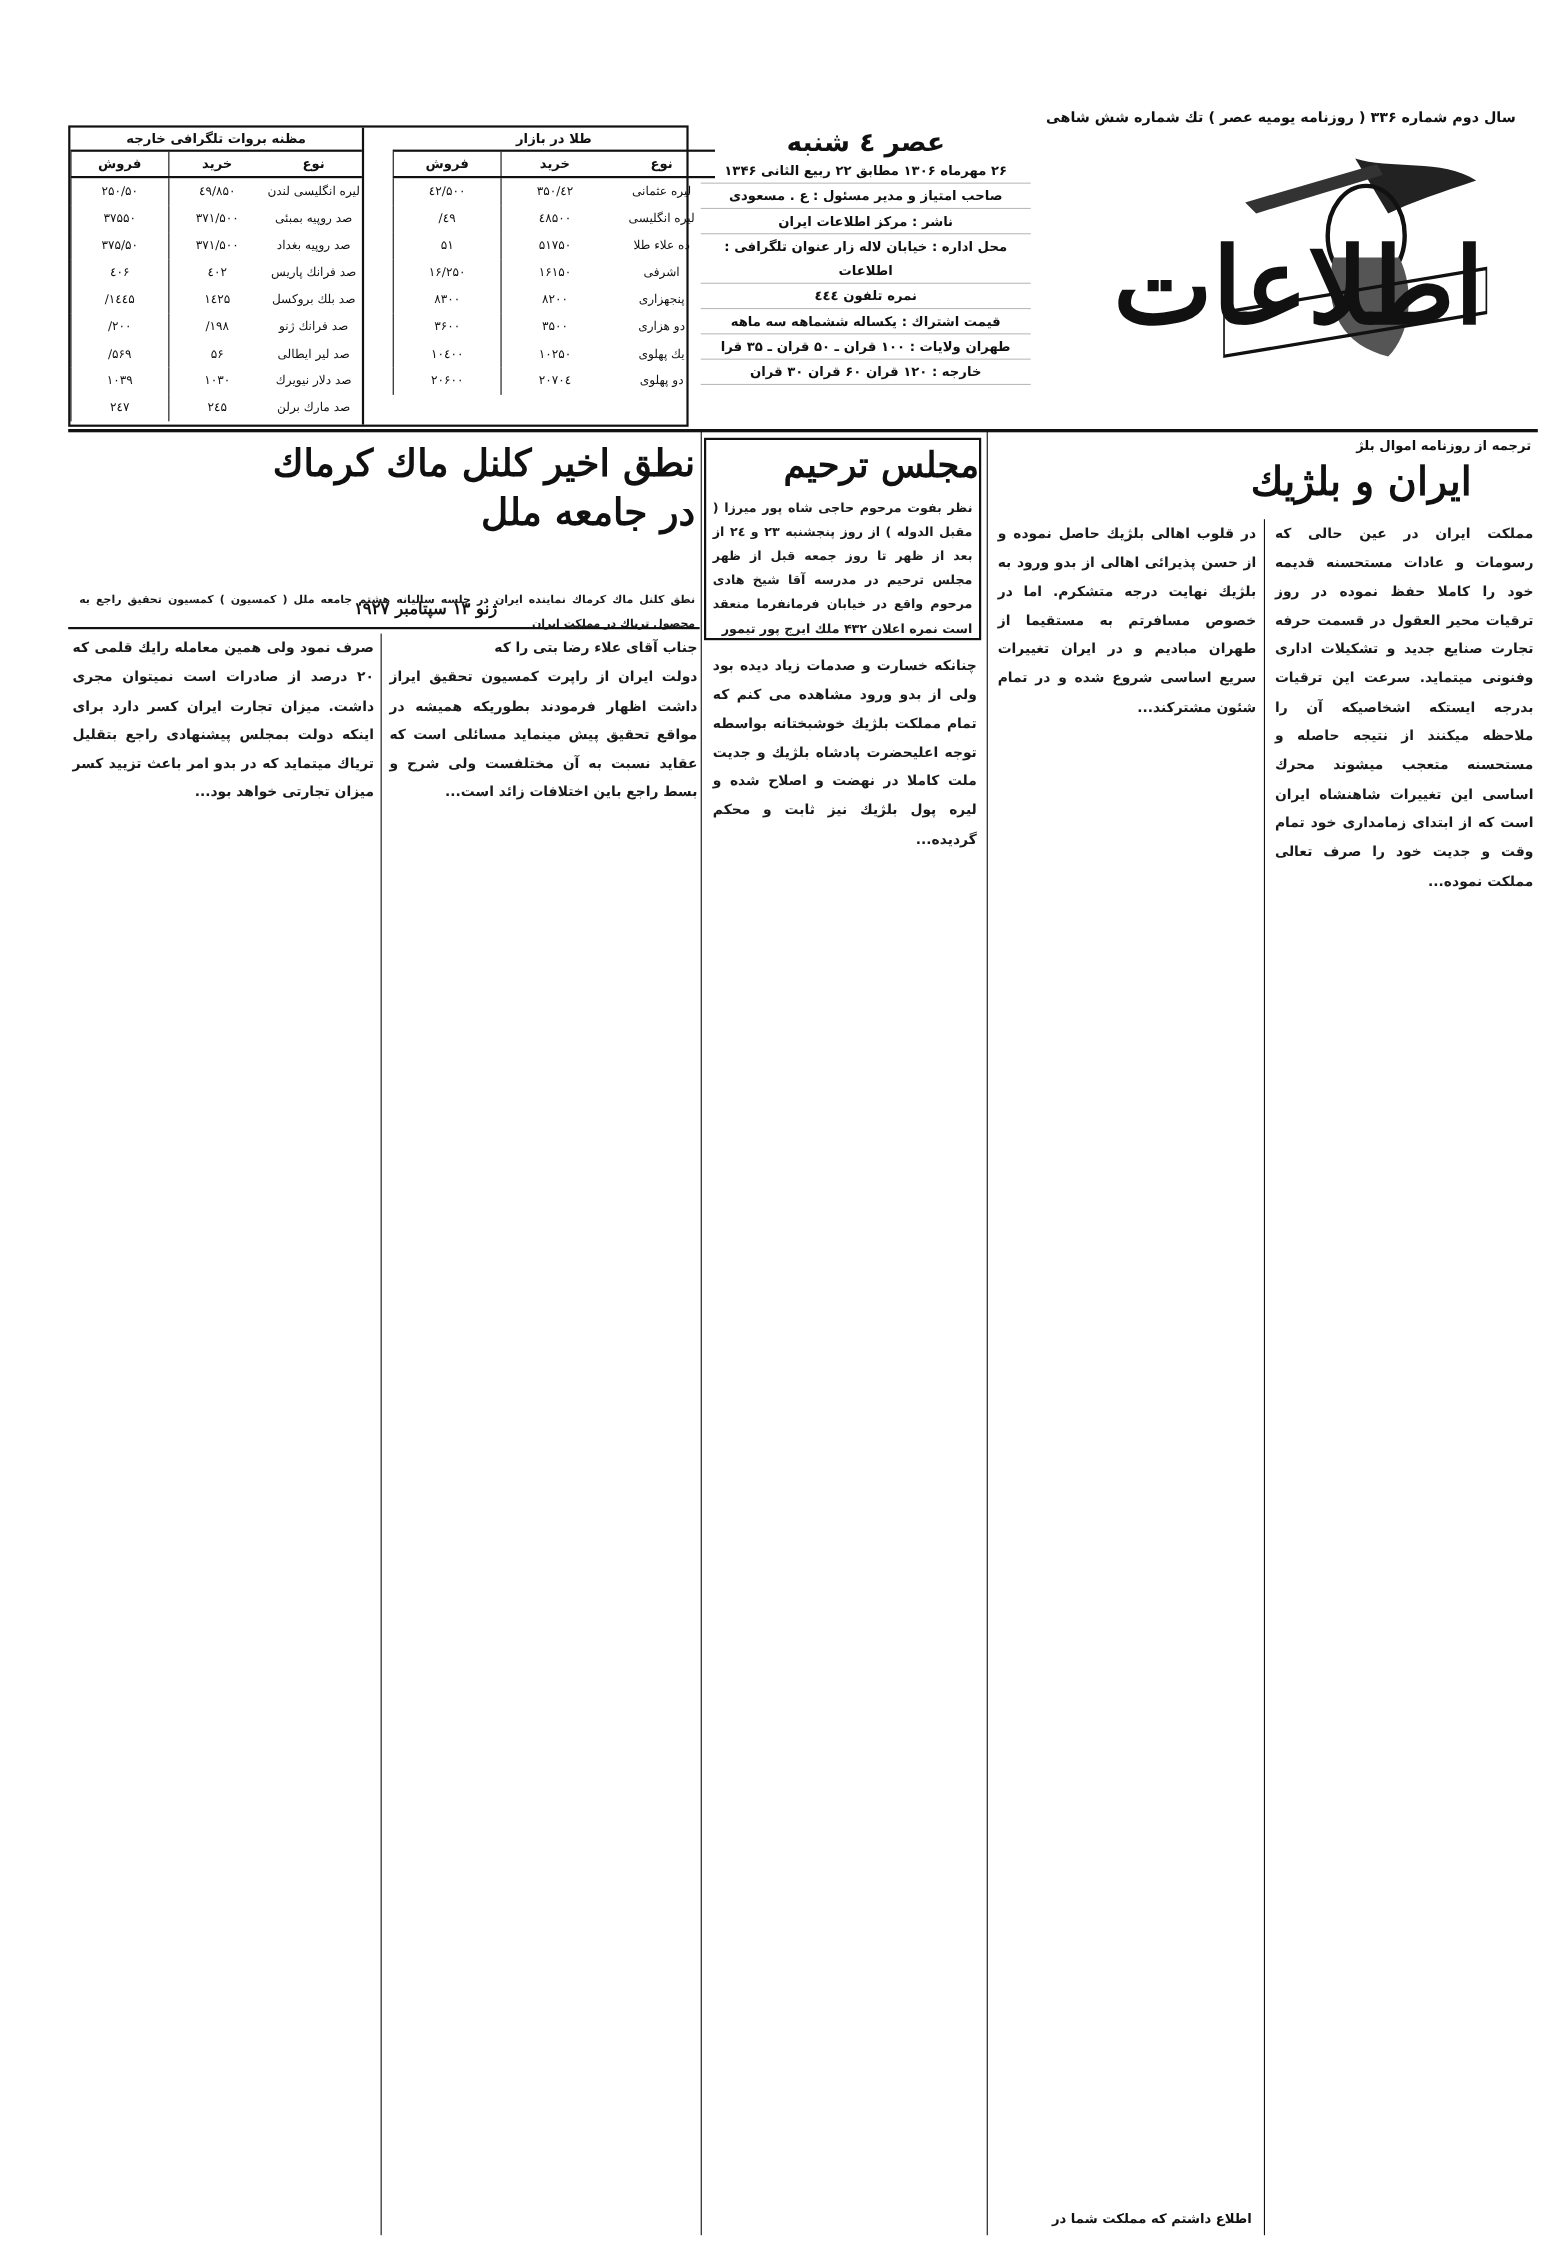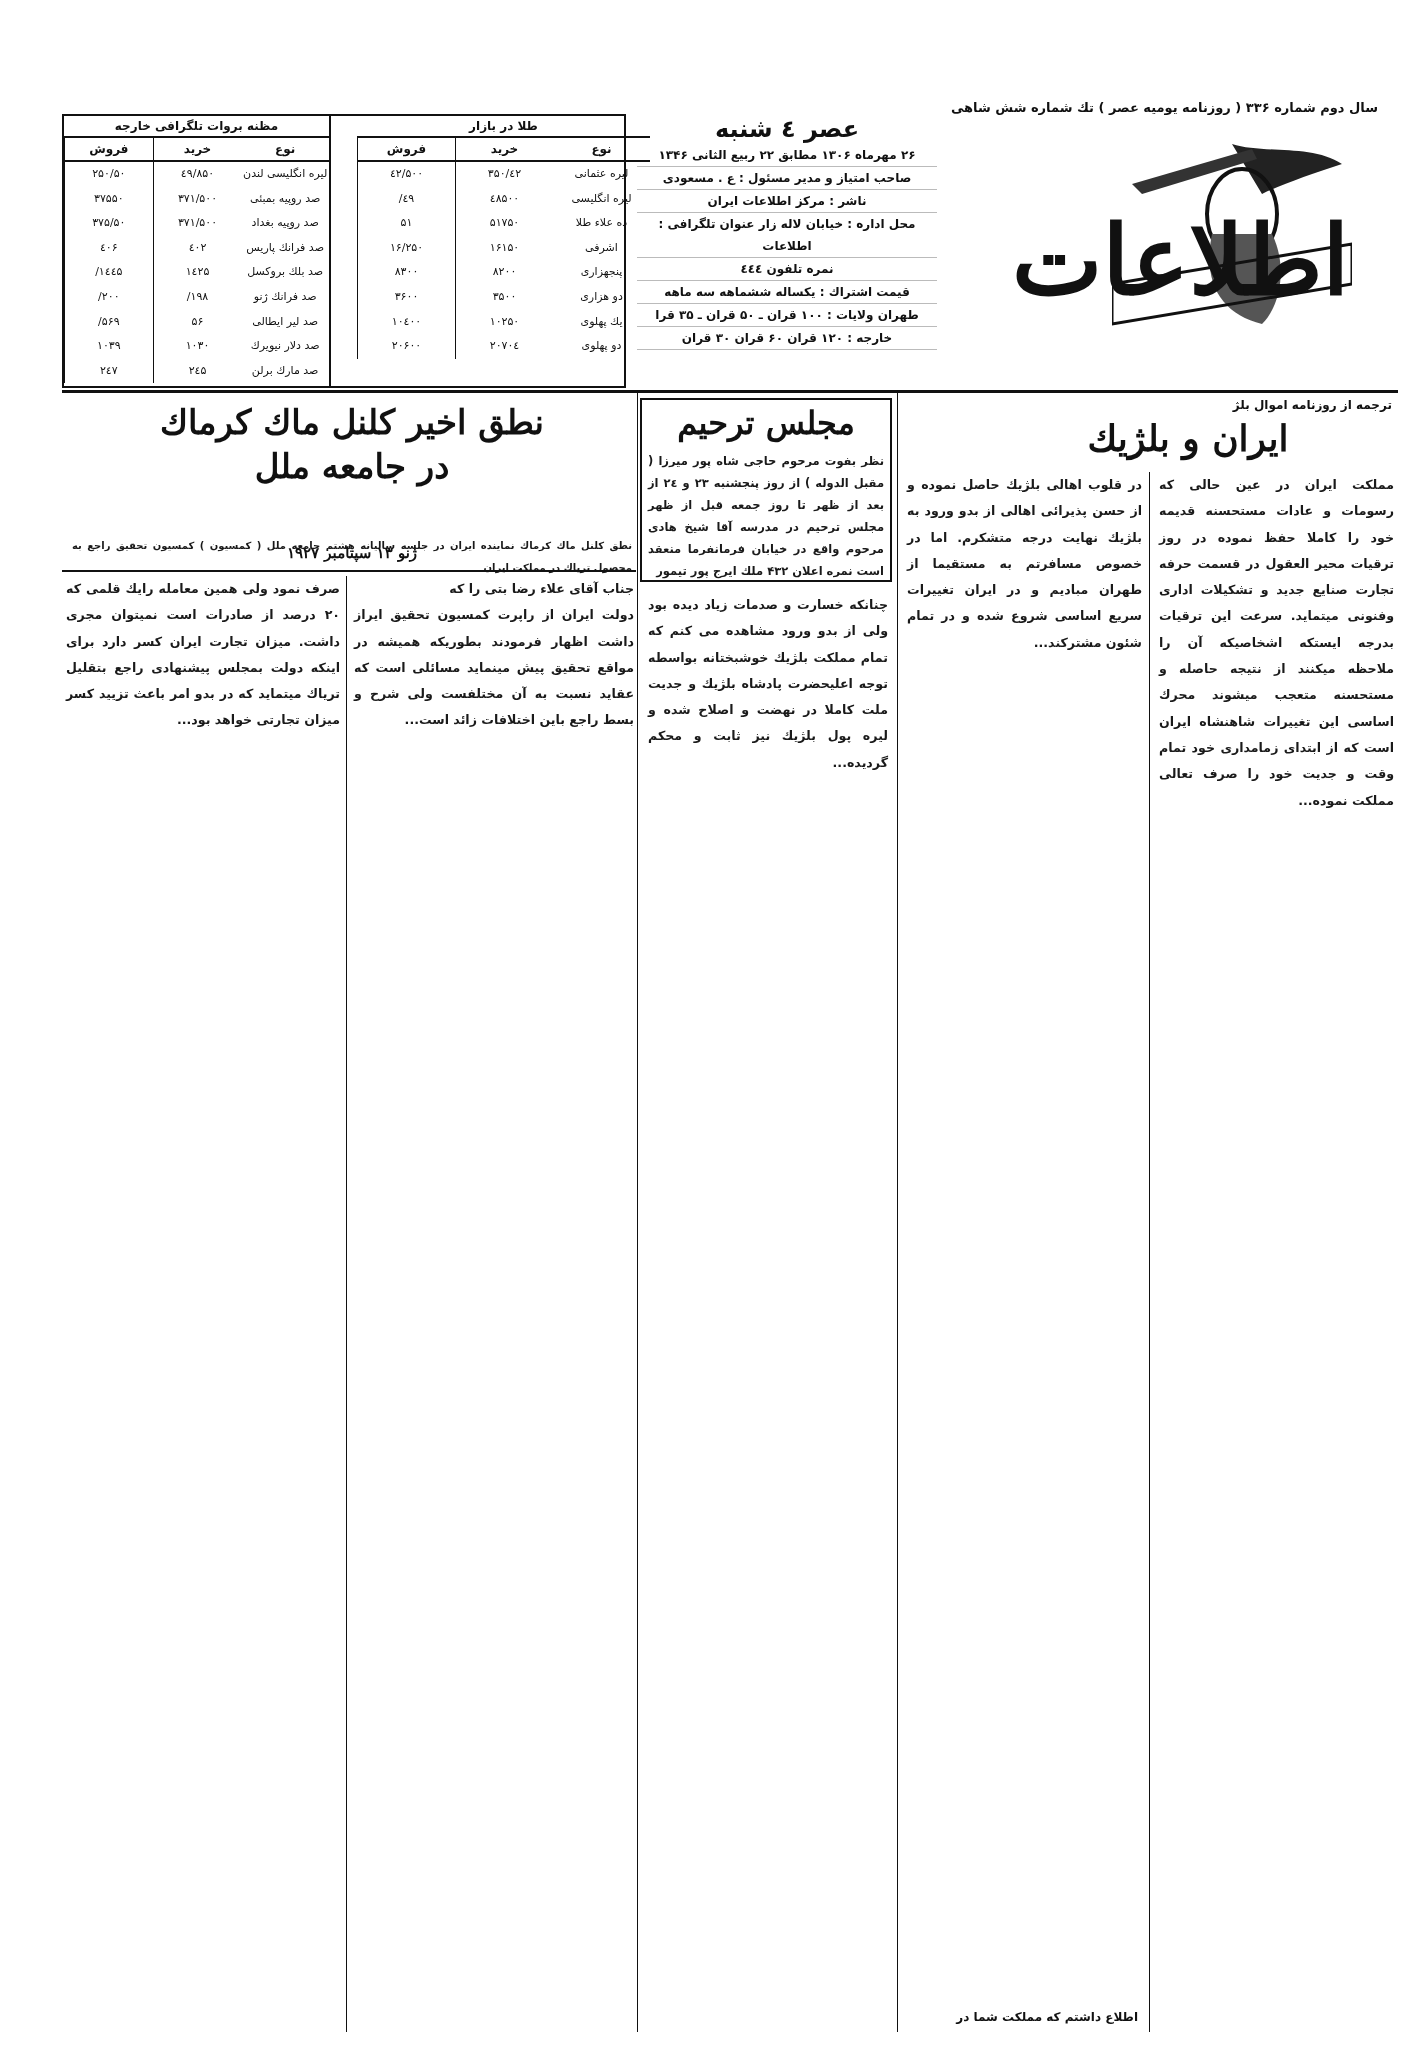--- a/index.html
+++ b/index.html
@@ -25,21 +25,21 @@
   .info .line{text-align:center;font-weight:bold;border-bottom:1px solid #bbb;}
   .logo{position:absolute;left:900px;top:22px;width:436px;height:270px;}
   .logo-title{position:absolute;left:50px;top:90px;font-size:96px;font-weight:bold;font-family:"DejaVu Serif",serif;letter-spacing:-2px;}
   .angel{position:absolute;left:150px;top:20px;width:240px;height:200px;}
   
   .hrule{position:absolute;left:0;height:3px;background:#111;}
   .vrule{position:absolute;width:1px;background:#111;}
   
   .col{position:absolute;font-size:12.6px;line-height:26.3px;text-align:justify;direction:rtl;font-weight:bold;color:#1a1a1a;}
   .col p{margin:0;}
-  .headline{position:absolute;font-family:"DejaVu Serif",serif;font-weight:bold;text-align:center;direction:rtl;}
+  .headline{position:absolute;font-family:"DejaVu Serif",serif;font-weight:bold;direction:rtl;}
   .caption{position:absolute;font-size:12px;font-weight:bold;direction:rtl;}
   .boxed{position:absolute;border:2px solid #111;}
 </style>
 </head>
 <body>
 
 <div class="page">
 
   <div class="mast">
     <div class="mast-top rtl">

